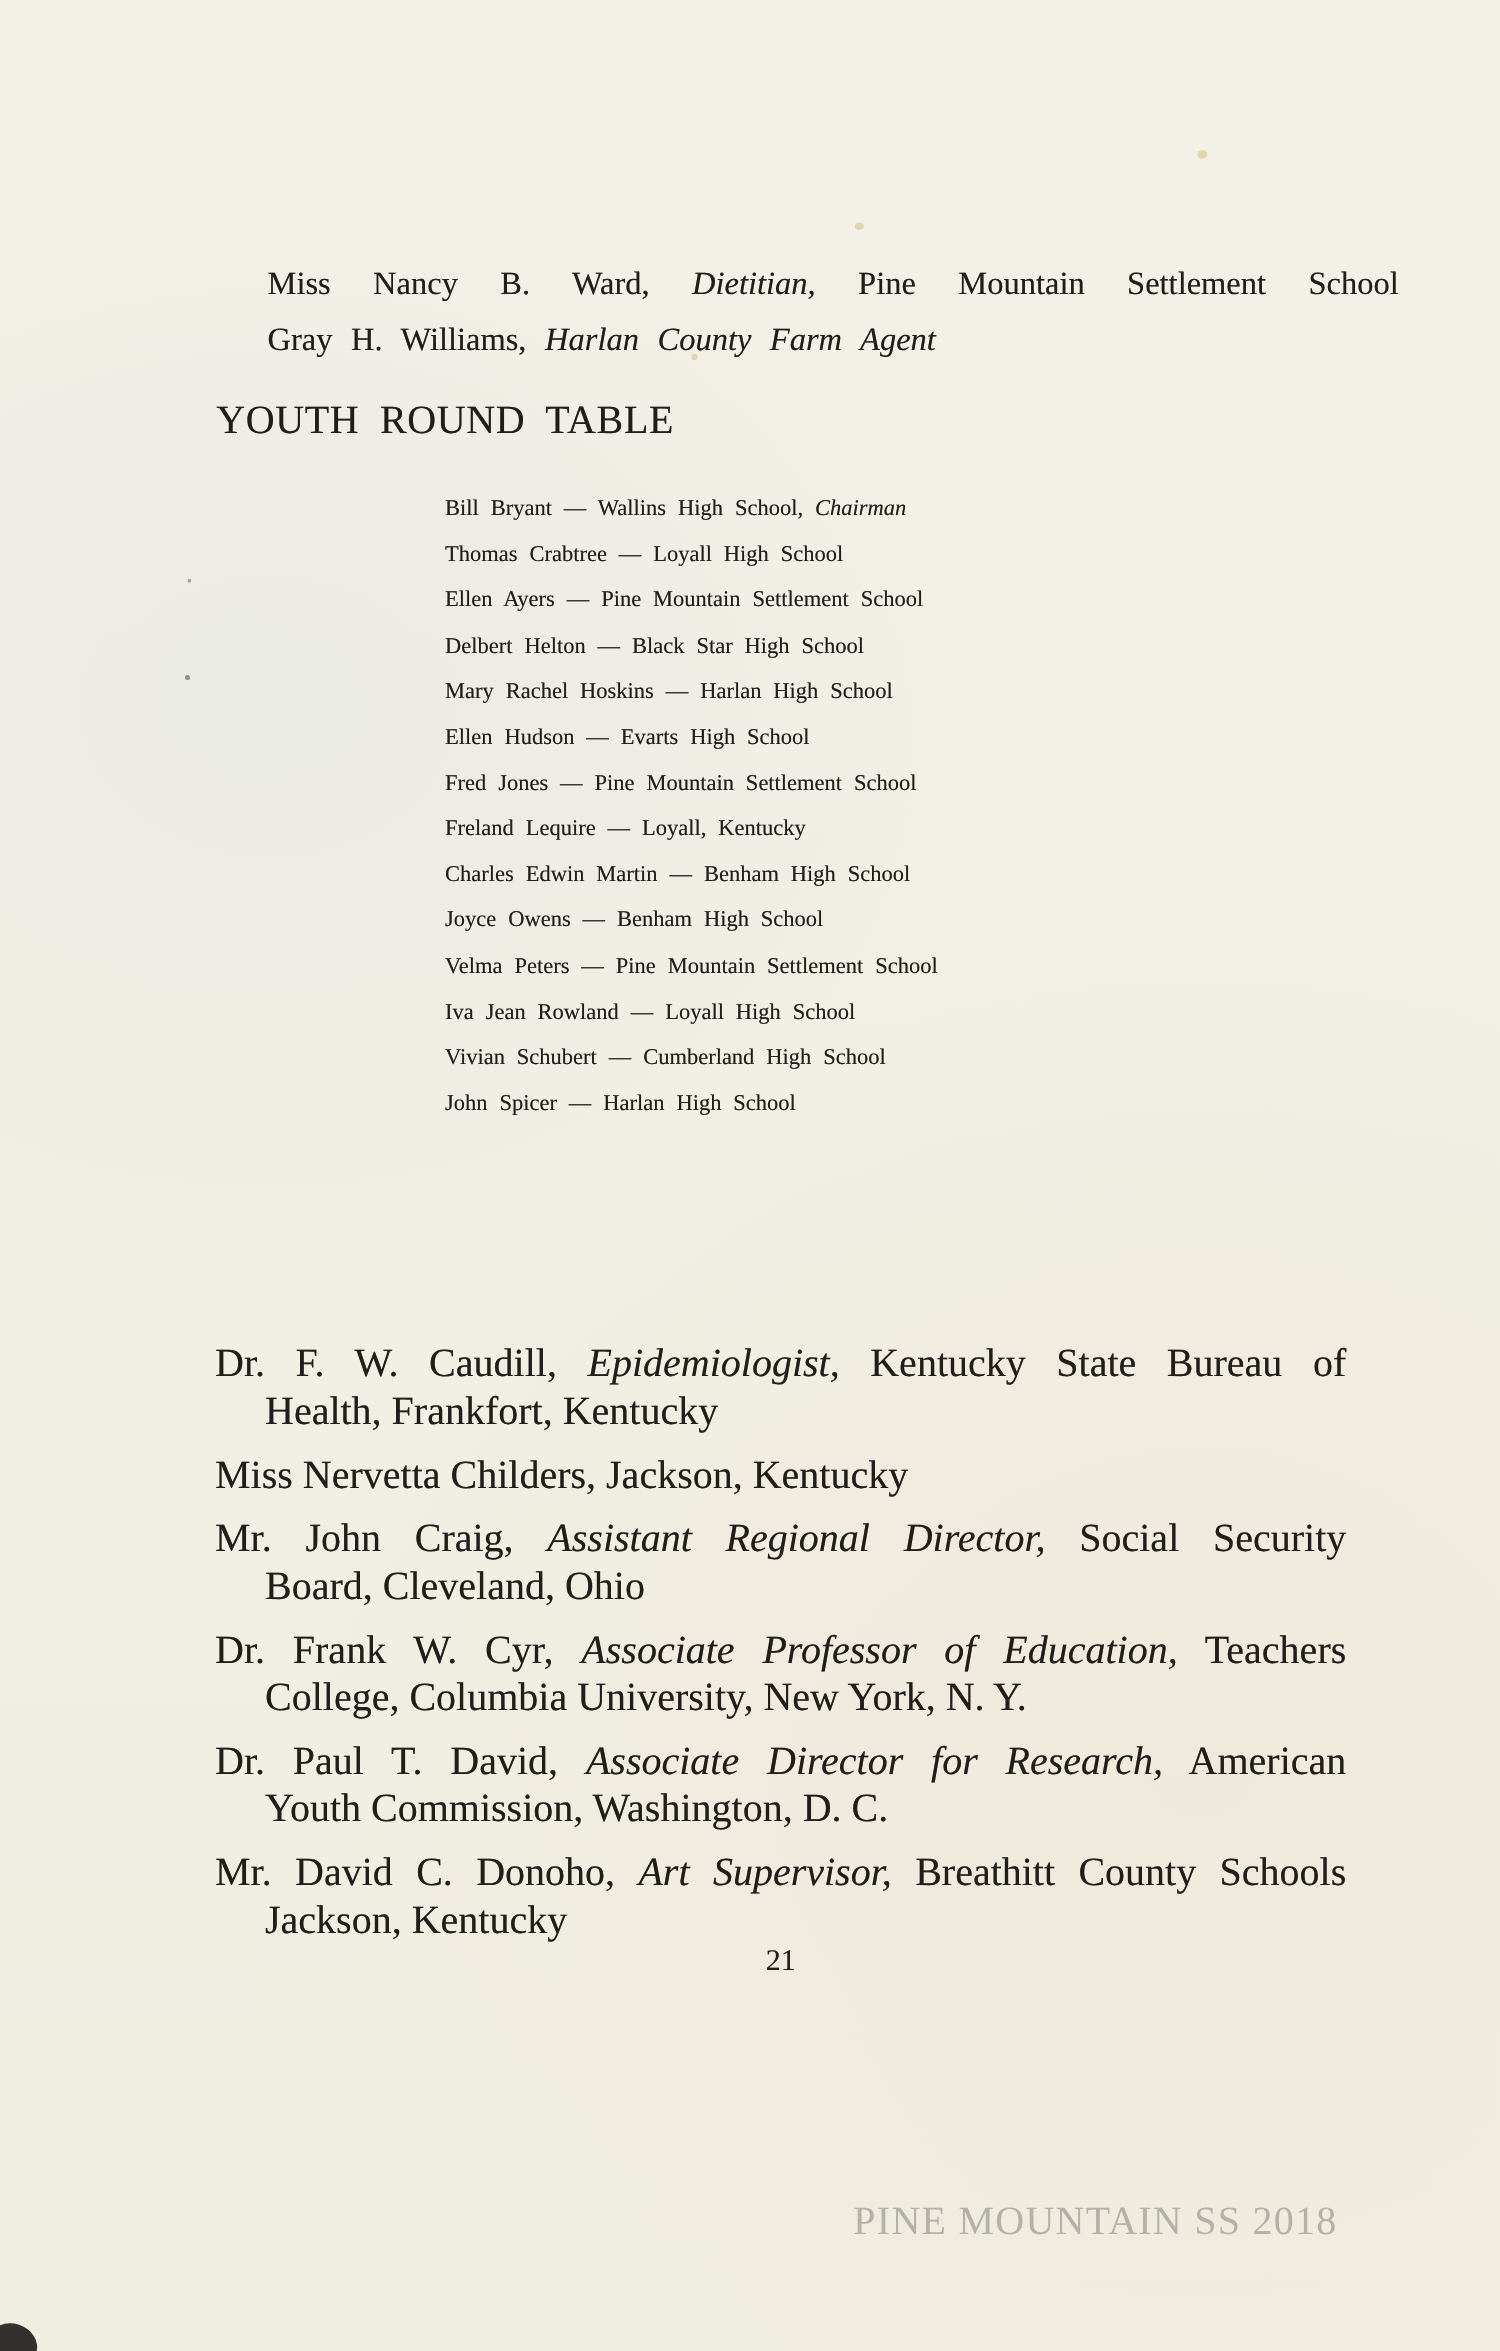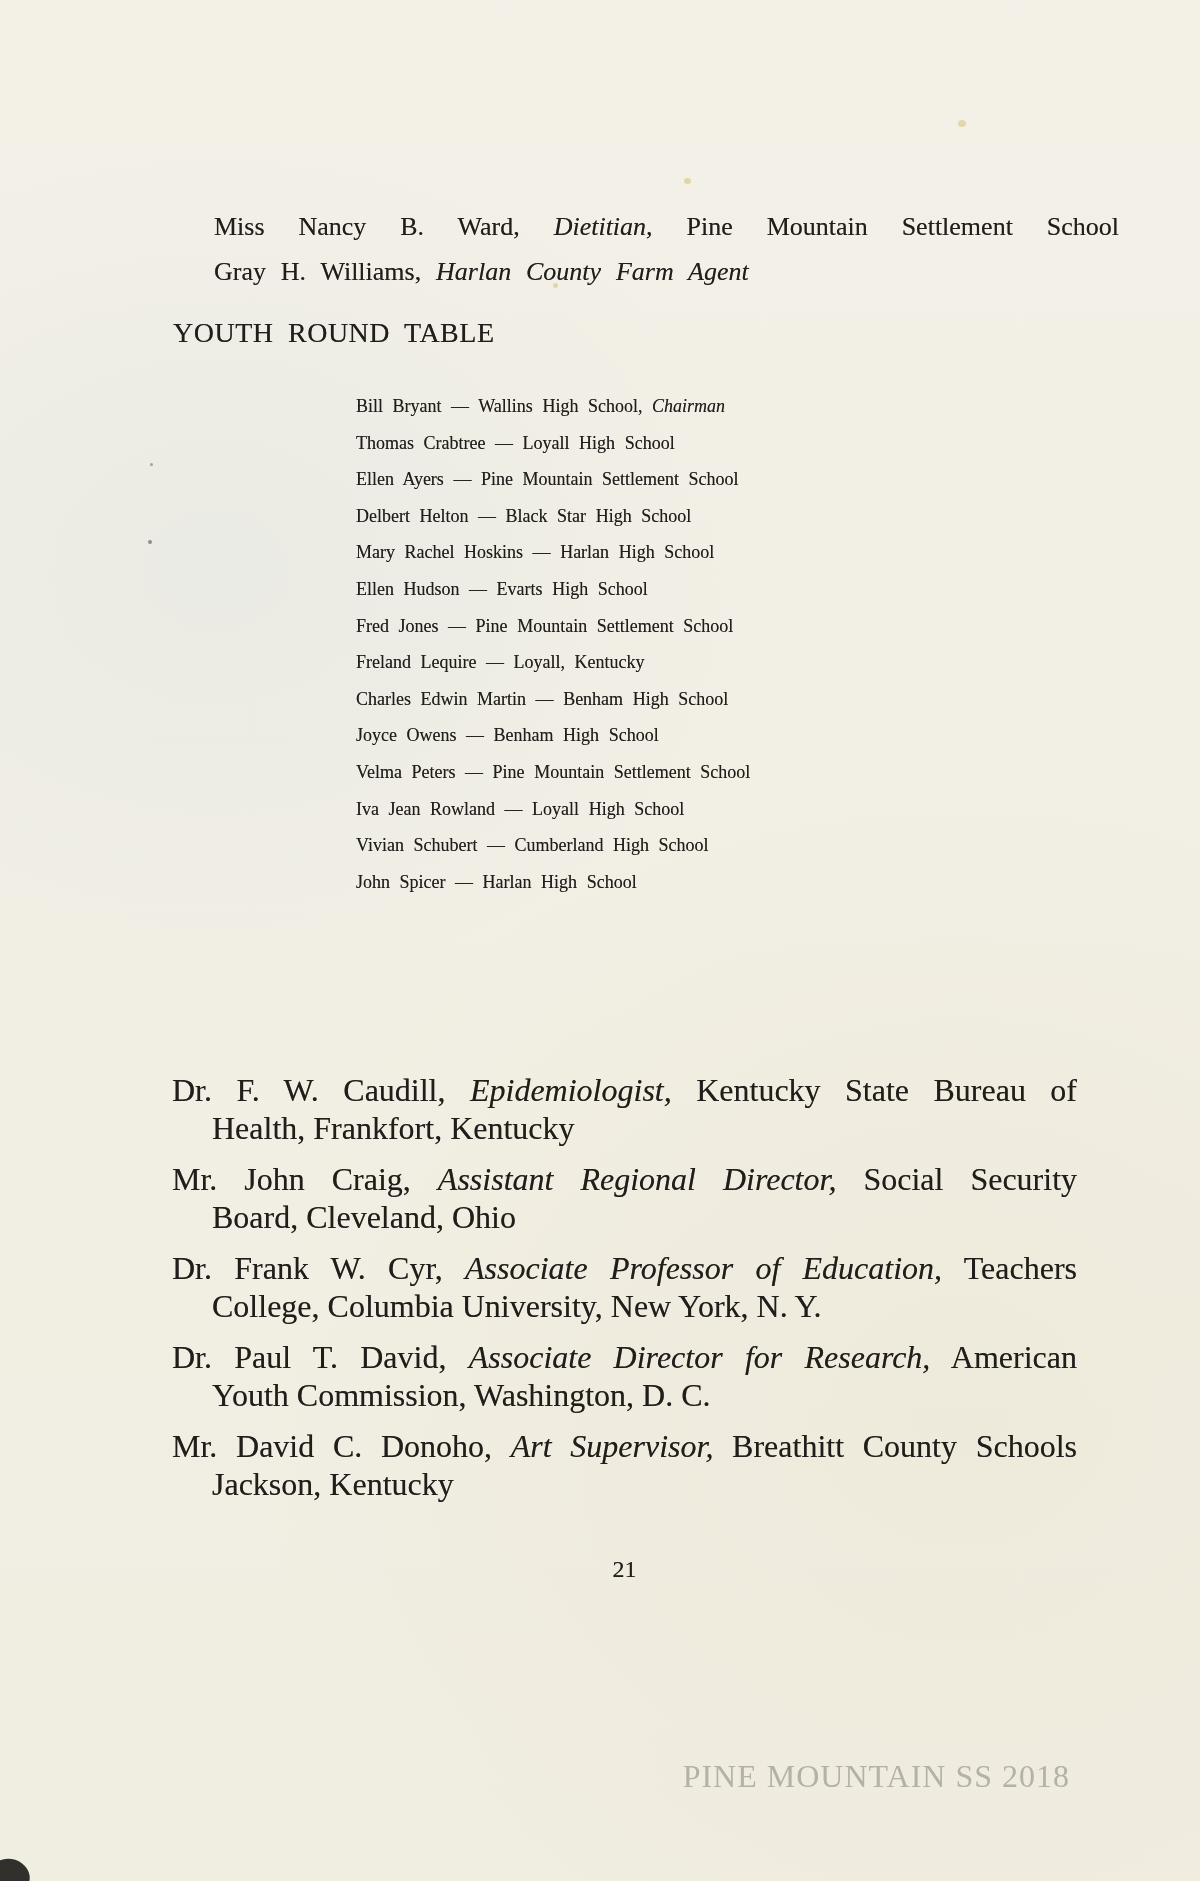--- a/index.html
+++ b/index.html
@@ -17,21 +17,21 @@
     color:#201d1b;
   }
   .textline, .heading, .r-line, .entry, .pagenum{ text-shadow:0 0 0.4px rgba(32,29,27,0.55); }
 
   
   .intro{position:absolute;left:172px;top:204px;width:905px;font-size:26px;line-height:45px;margin-left:42px;}
   .intro .j{text-align:justify;text-align-last:justify;}
   .intro .l2{word-spacing:0.32em;}
 
   
-  .heading{position:absolute;left:173px;font-size:28px;letter-spacing:0.5px;word-spacing:0.25em;}
+  .heading{position:absolute;left:173px;font-size:32px;letter-spacing:0.5px;word-spacing:0.25em;}
   .heading.h1{top:317px;}
   .heading.h2{top:972px;}
 
   
   .roster{position:absolute;left:356px;top:388px;font-size:18px;line-height:36.6px;word-spacing:0.28em;white-space:nowrap;}
 
   
   .entries{position:absolute;left:172px;top:1071px;width:905px;font-size:32px;line-height:38px;}
   .entry{margin-bottom:13px;}
   .entry .j{text-align:justify;text-align-last:justify;}
@@ -90,20 +90,23 @@
   </div>
 
 
   <div class="entries">
 
     <div class="entry">
       <div class="textline j"><span>Dr. F. W. Caudill, </span><i>Epidemiologist,</i><span> Kentucky State Bureau of</span></div>
       <div class="textline cont">Health, Frankfort, Kentucky</div>
     </div>
 
+    <div class="entry">
+      <div class="textline"><span>Miss Nervetta Childers, Jackson, Kentucky</span></div>
+    </div>
 
     <div class="entry">
       <div class="textline j"><span>Mr. John Craig, </span><i>Assistant Regional Director,</i><span> Social Security</span></div>
       <div class="textline cont">Board, Cleveland, Ohio</div>
     </div>
 
     <div class="entry">
       <div class="textline j"><span>Dr. Frank W. Cyr, </span><i>Associate Professor of Education,</i><span> Teachers</span></div>
       <div class="textline cont">College, Columbia University, New York, N. Y.</div>
     </div>

